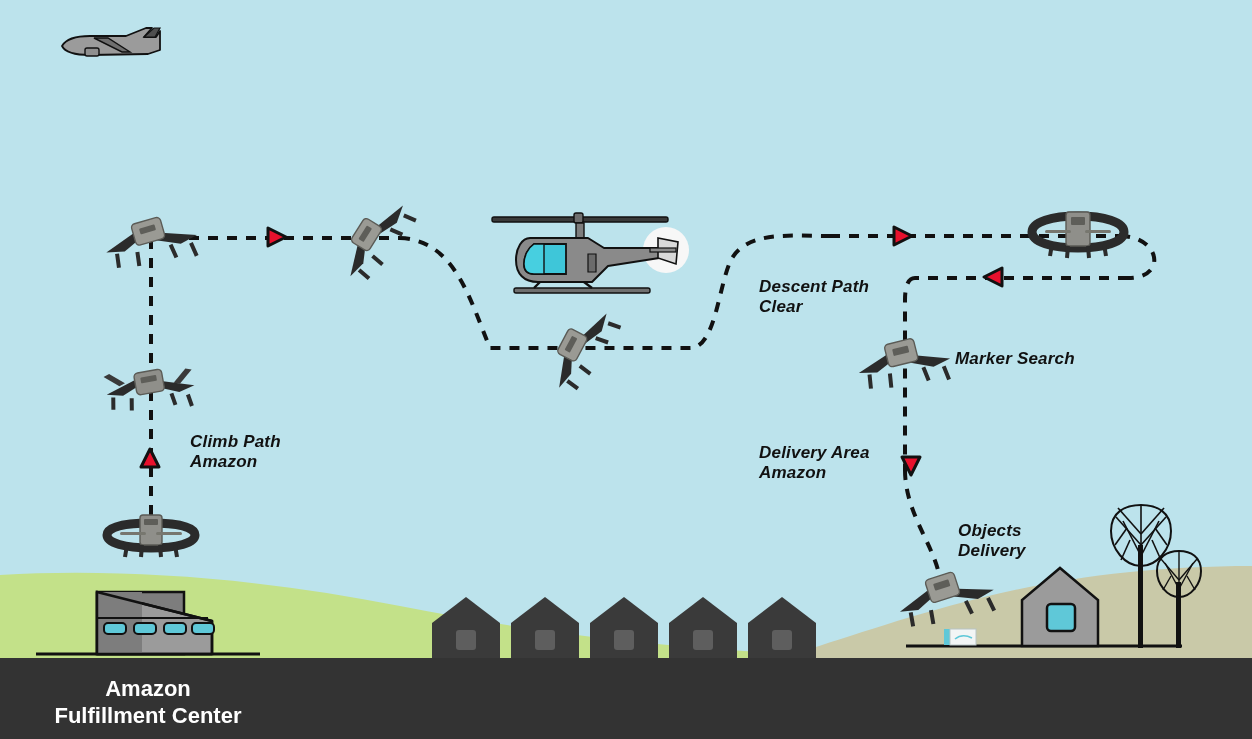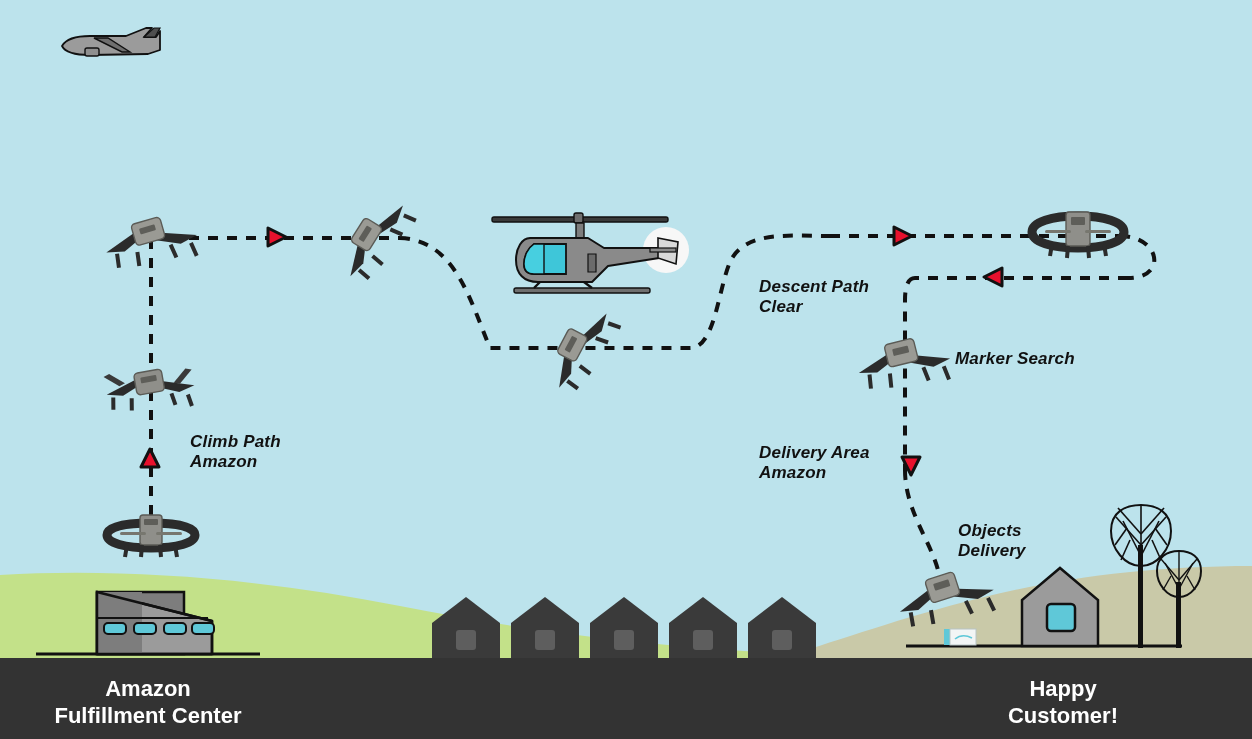--- a/index.html
+++ b/index.html
@@ -301,16 +301,14 @@
 
   <div class="label label-left" style="left:759px; top:443px;">Delivery Area
 Amazon</div>
 
   <div class="label label-left" style="left:958px; top:521px;">Objects
 Delivery</div>
 
   <div class="footer-label" style="left:0px; top:676px; width:296px;">Amazon
 Fulfillment Center</div>
 
-  <div class="footer-label" style="left:915px; top:676px; width:296px;">Happy
-Customer!</div>
 
 </div>
 
 </body></html>

